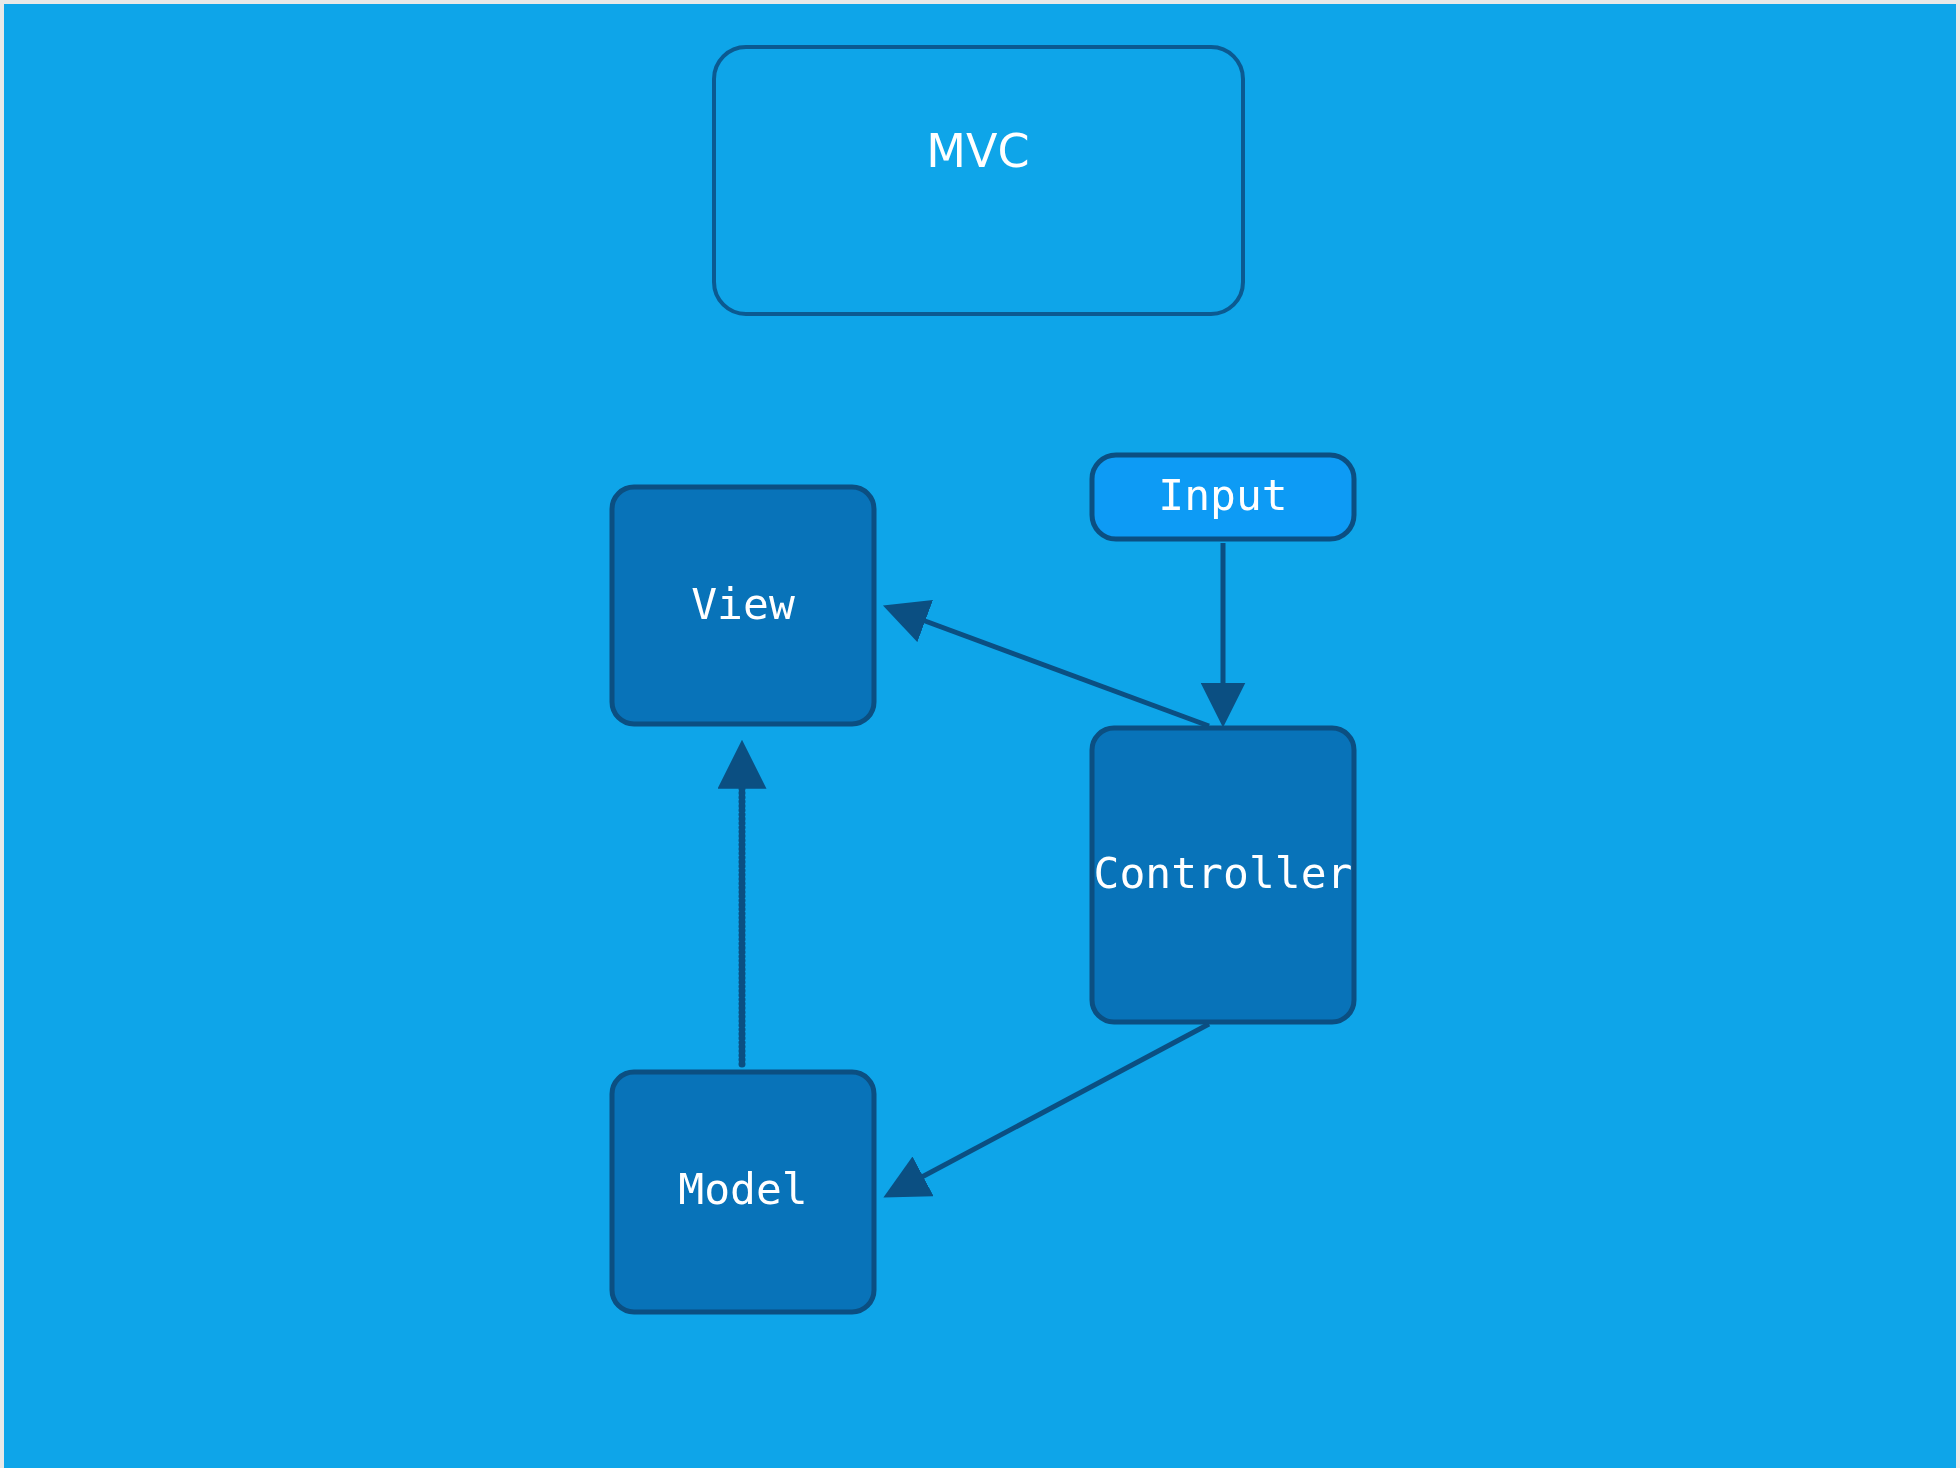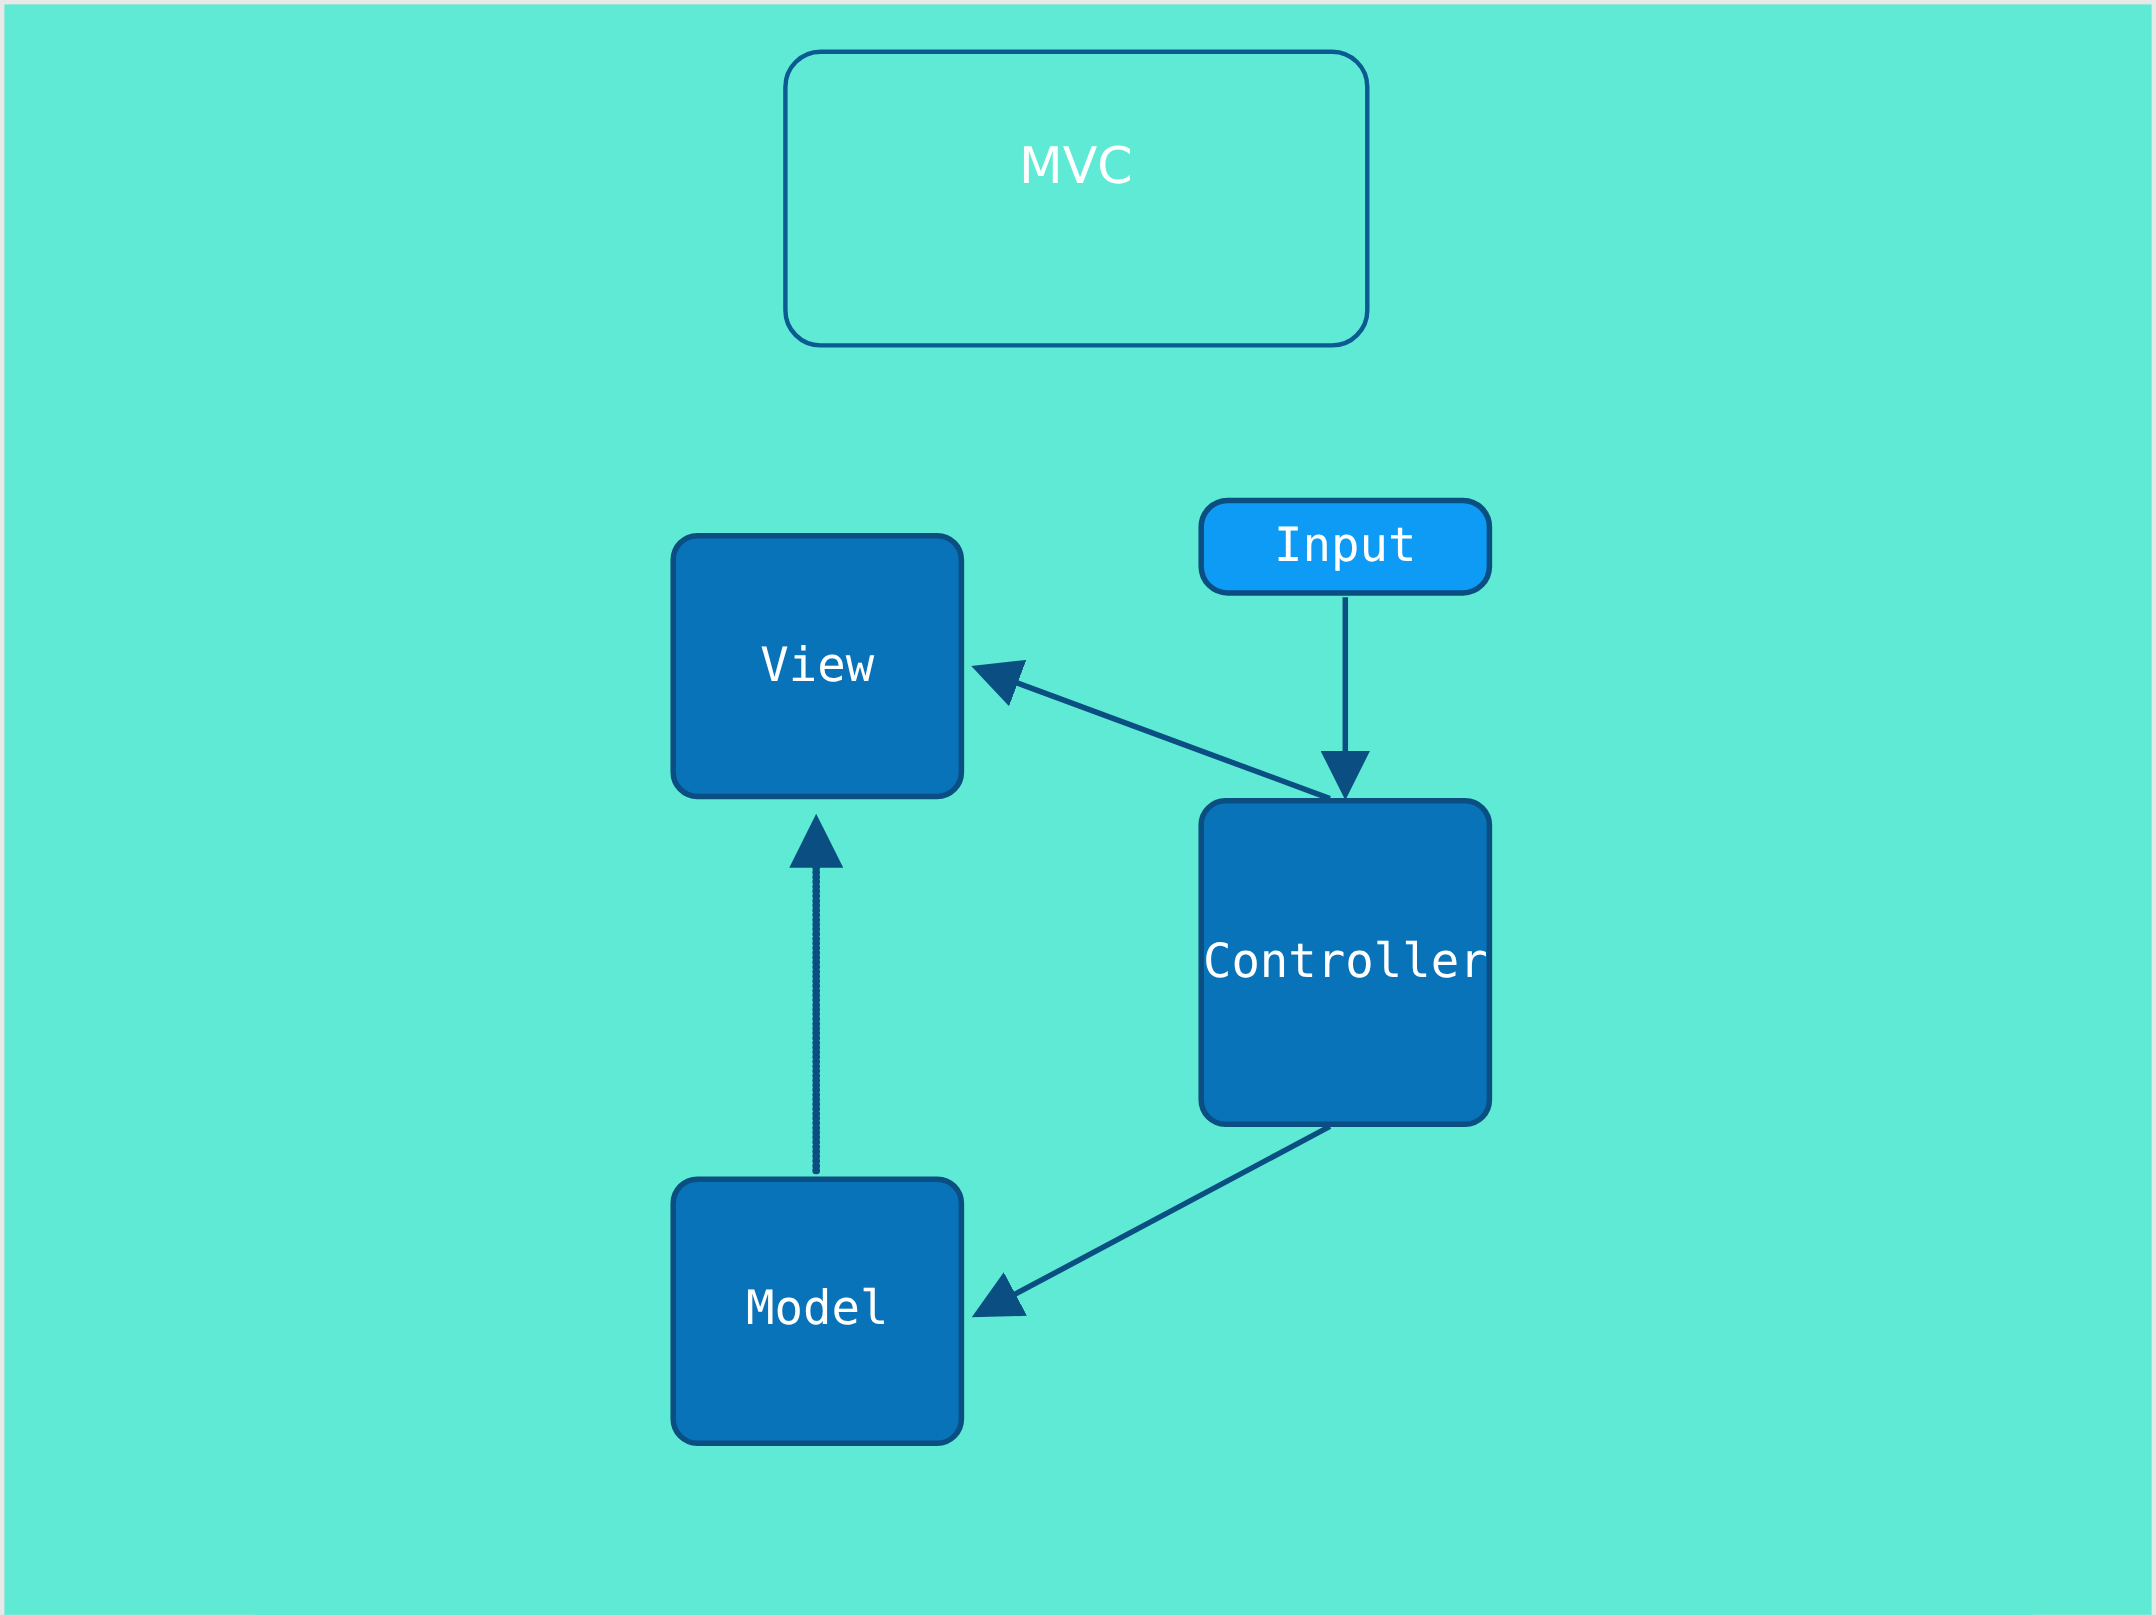--- a/index.html
+++ b/index.html
@@ -12,21 +12,21 @@
     height: 1468px;
     overflow: hidden;
     font-family: "DejaVu Sans Mono", monospace;
   }
   #canvas {
     position: absolute;
     left: 4px;
     top: 4px;
     width: 1952px;
     height: 1464px;
-    background: #5eead4;
+    background: #0ea5e9;
     overflow: hidden;
   }
   #diagram-svg {
     position: absolute;
     left: 0;
     top: 0;
     width: 1952px;
     height: 1464px;
   }
   .node-label {

